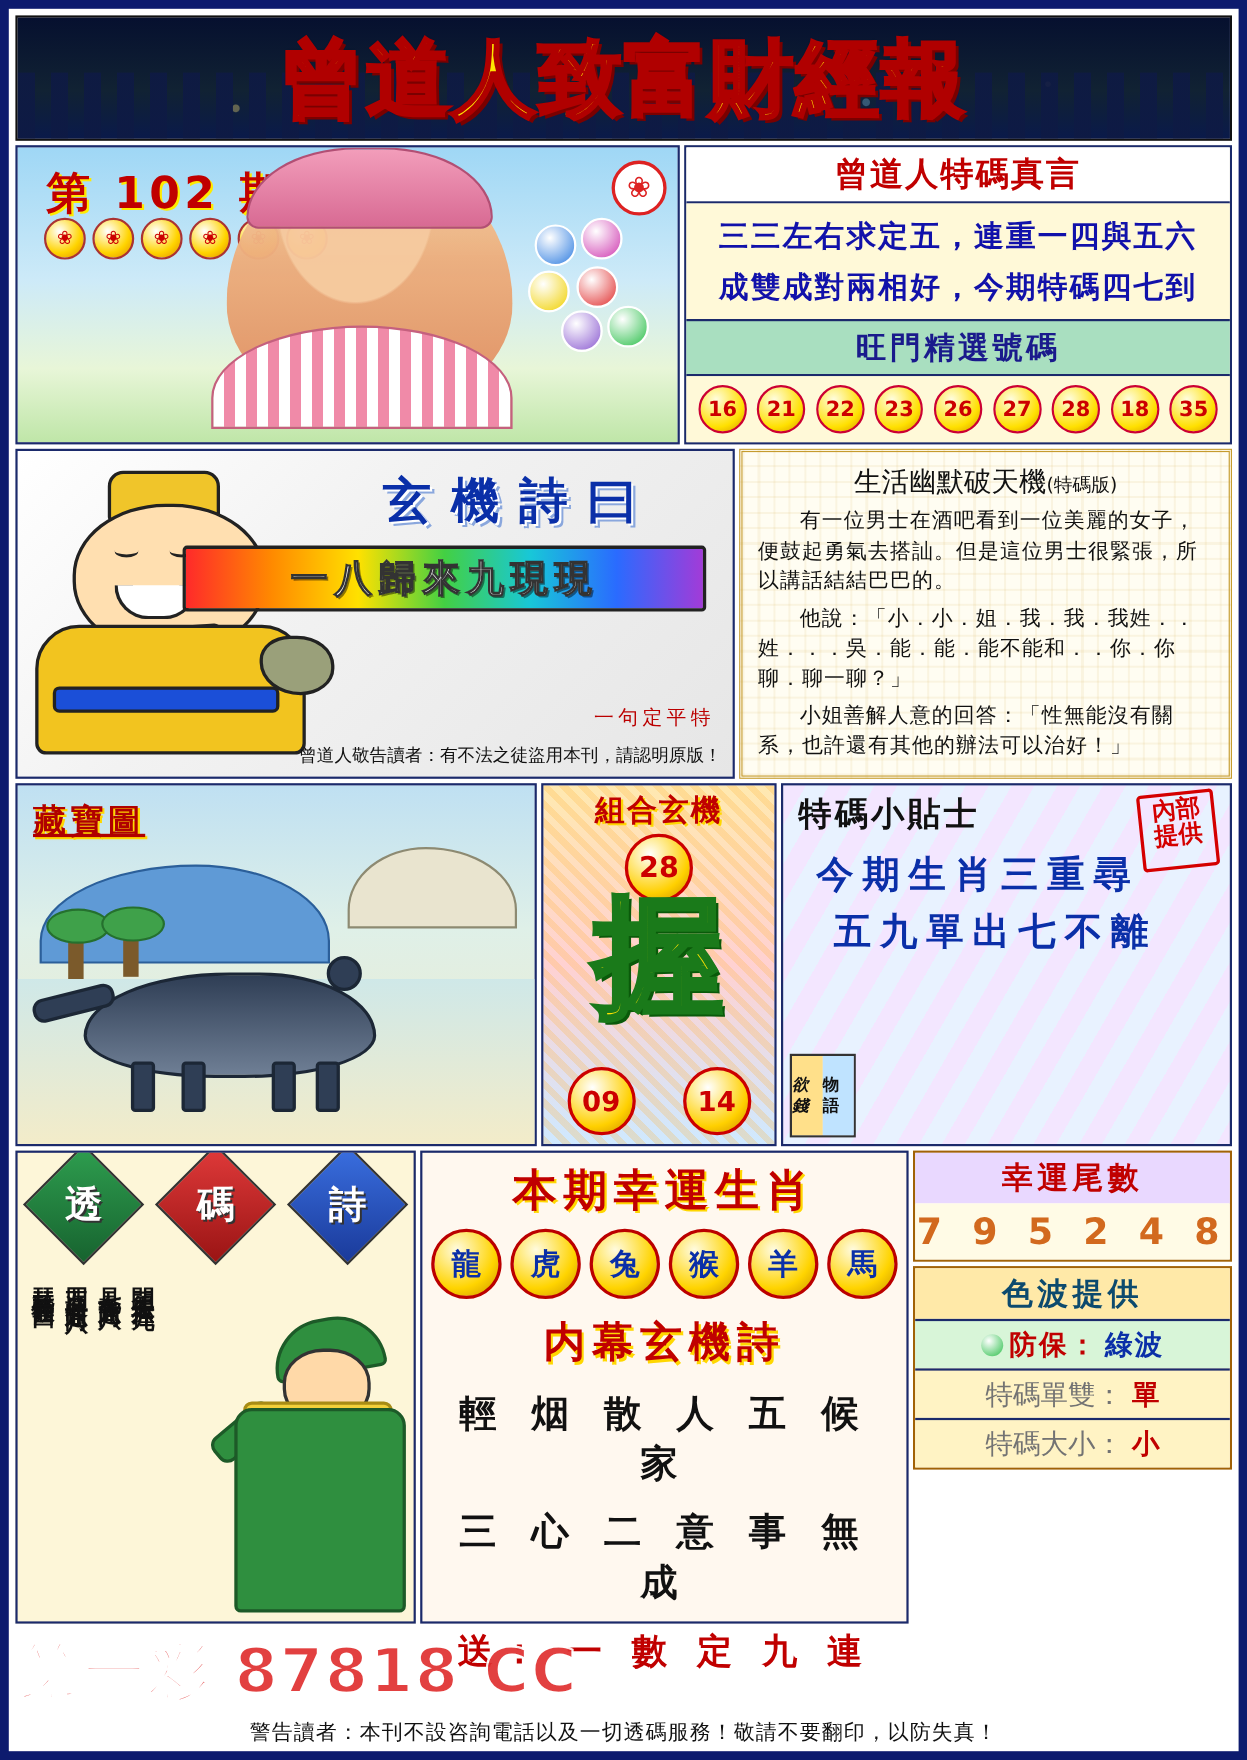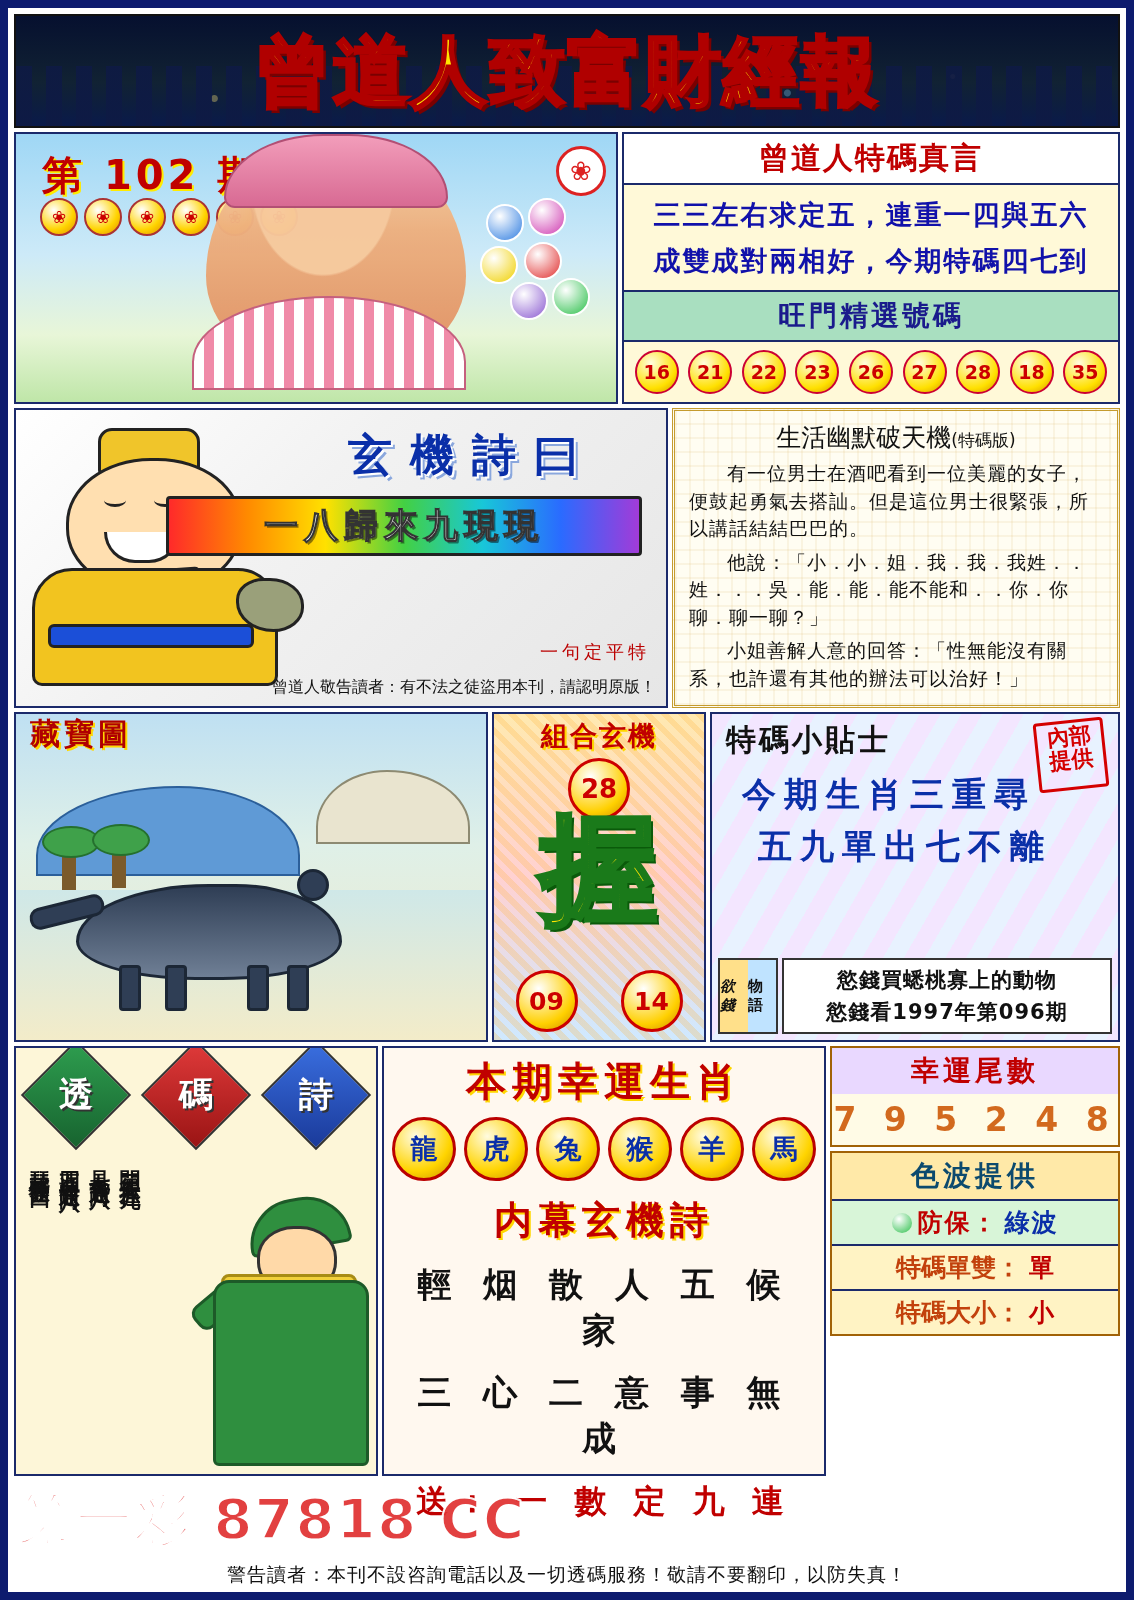--- a/index.html
+++ b/index.html
@@ -180,22 +180,22 @@
   .joke-title small{font-size:17px;}
   .joke-p{font-size:19px;line-height:1.45;color:#111;text-indent:2em;margin:6px 0;letter-spacing:1px;}
   
   .row3{display:flex;margin:4px 6px 0 6px;gap:4px;height:330px;}
   .treasure{
     position:relative;width:470px;border:2px solid #1b2a6b;
     background:linear-gradient(180deg,#bfe0f2 0%,#dff0e8 40%,#f0e9c8 100%);
     overflow:hidden;
   }
   .tr-title{
-    position:absolute;left:14px;top:0;font-size:30px;font-weight:bold;color:#b00000;
-    text-shadow:2px 2px 0 #ffd700;letter-spacing:4px;
+    position:absolute;left:14px;top:12px;font-size:30px;font-weight:bold;color:#b00000;
+    text-shadow:2px 2px 0 #ffd700;letter-spacing:4px;text-decoration:underline;
   }
   .tr-mtn{position:absolute;left:20px;top:72px;width:260px;height:86px;background:#5f9ad6;border:2px solid #2b5f9a;border-radius:70% 60% 0 0/100% 100% 0 0;}
   .tr-mtn2{position:absolute;left:300px;top:56px;width:150px;height:70px;background:#e9e4cf;border:2px solid #8d8a72;border-radius:60% 70% 0 0/100% 100% 0 0;}
   .tr-ground{position:absolute;left:0;bottom:0;width:100%;height:150px;background:linear-gradient(180deg,#cfe8e8,#f3ecc9);}
   .tr-animal{
     position:absolute;left:60px;bottom:60px;width:260px;height:90px;
     background:linear-gradient(180deg,#2f3e55,#6f7f95);
     border:3px solid #1c2736;border-radius:50% 40% 45% 45%/60% 60% 40% 40%;
   }
   .tr-leg{position:absolute;bottom:-34px;width:16px;height:40px;background:#2f3e55;border:3px solid #1c2736;border-radius:4px;}
@@ -305,21 +305,21 @@
   .rightcol{width:290px;display:flex;flex-direction:column;gap:4px;}
   .rc-box{border:2px solid #a16207;text-align:center;}
   .rc-t1{background:#e9d8ff;font-size:28px;font-weight:bold;color:#c00000;padding:4px 0;letter-spacing:4px;}
   .rc-nums{background:#fffbe6;font-size:33px;font-weight:bold;color:#d2691e;padding:6px 0;letter-spacing:8px;}
   .rc-t2{background:#ffe9a8;font-size:28px;font-weight:bold;color:#0c4a6e;padding:4px 0;letter-spacing:4px;}
   .rc-item{display:flex;align-items:center;justify-content:center;gap:6px;padding:5px 0;background:#d8f5d8;border-top:2px solid #1b2a6b;}
   .rc-item .dot{width:20px;height:20px;border-radius:50%;}
   .rc-item .lbl{font-size:25px;font-weight:bold;color:#c00000;letter-spacing:2px;}
   .rc-item .val{font-size:25px;font-weight:bold;color:#0a2fa8;letter-spacing:2px;}
   .rc-item2{display:flex;align-items:center;justify-content:center;gap:8px;padding:5px 0;background:#fff3c4;border-top:2px solid #1b2a6b;}
-  .rc-item2 .lbl{font-size:25px;font-weight:bold;color:#c2410c;text-align:center;}
+  .rc-item2 .lbl{font-size:25px;font-weight:normal;color:#737373;text-align:center;}
   .rc-item2 .val{font-size:25px;font-weight:bold;color:#c00000;}
   
   .footer{
     position:absolute;left:0;bottom:0;width:100%;height:70px;
   }
   .watermark{
     position:absolute;left:10px;bottom:34px;font-size:56px;font-weight:bold;color:#e03030;
     -webkit-text-stroke:2px #fff;letter-spacing:2px;opacity:.92;
   }
   .foot-warn{
@@ -447,24 +447,20 @@
 
     <div class="tips">
       <div class="tips-title">特碼小貼士</div>
       <div class="stamp">內部提供</div>
       <div class="tips-l1">今期生肖三重尋</div>
       <div class="tips-l2">五九單出七不離</div>
       <div class="yuqian">
         <div class="yq-col yq-a">欲錢</div>
         <div class="yq-col yq-b">物語</div>
       </div>
-      <div class="tips-bot">
-        <div>慾錢買蟋桃寡上的動物</div>
-        <div>慾錢看1997年第096期</div>
-      </div>
     </div>
   </div>
 
   <div class="row4">
 
     <div class="toumashi">
       <div class="diamonds">
         <div class="dia d1">
             <span>透</span>
           </div>

